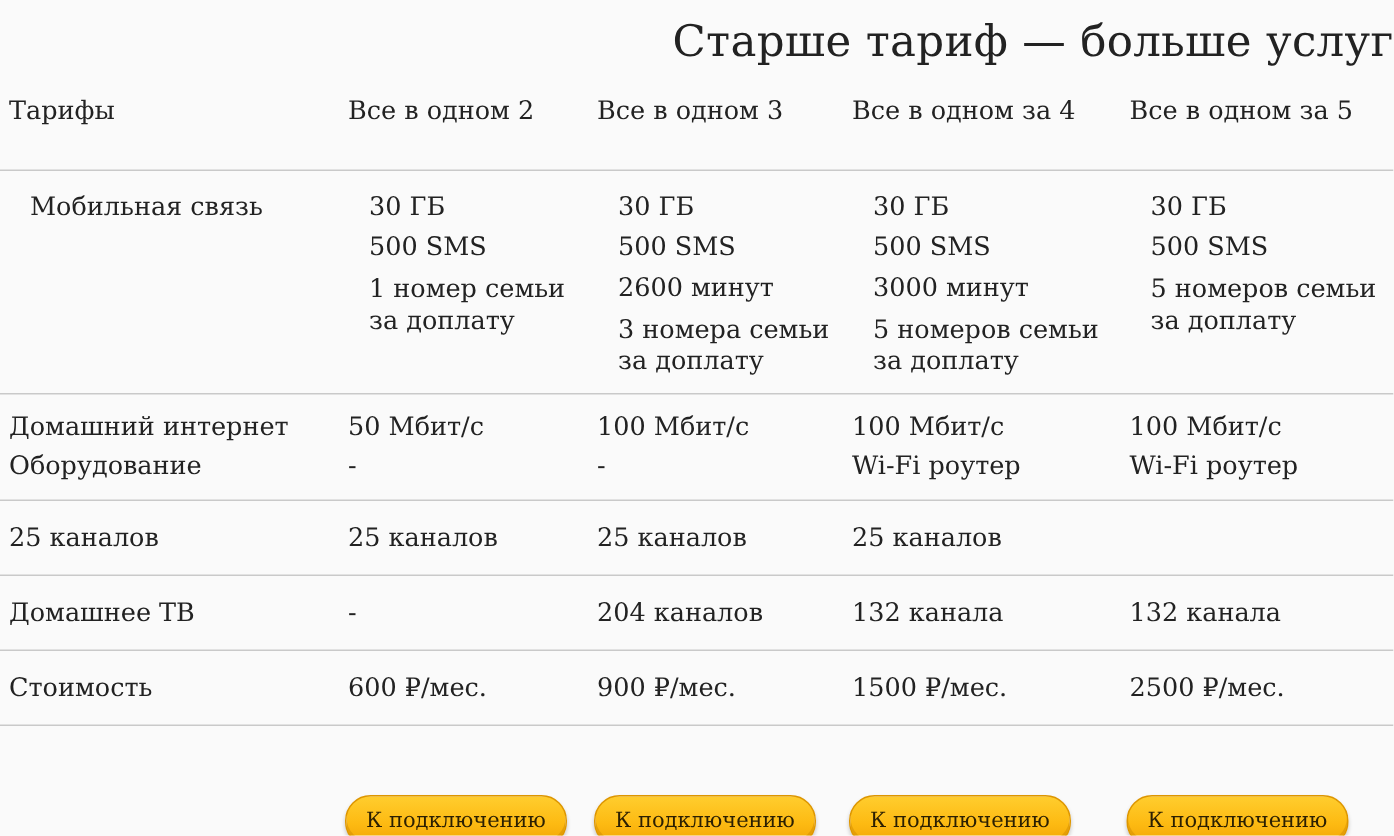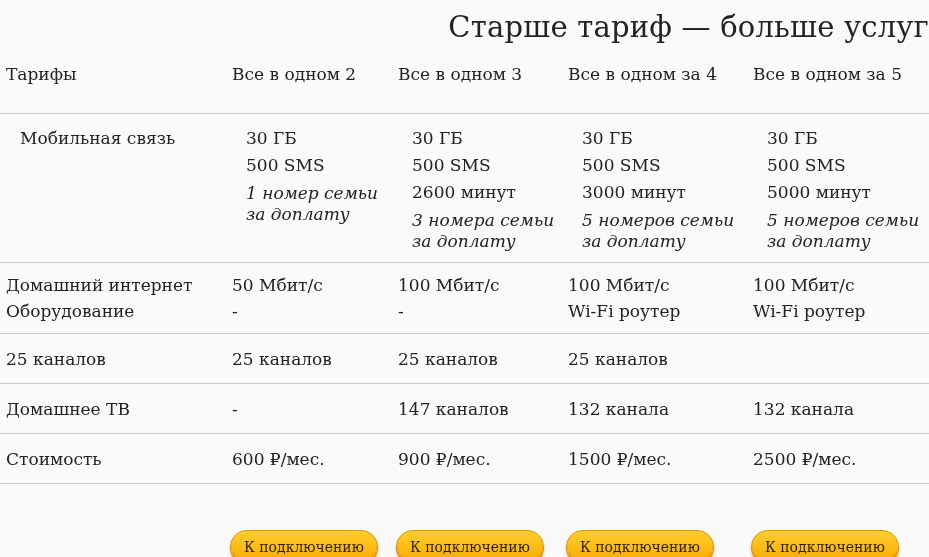--- a/index.html
+++ b/index.html
@@ -40,21 +40,21 @@
     padding-bottom:28px;
     border-bottom:1px solid var(--line);
   }
   .row{border-bottom:1px solid var(--line);}
   .row-mobile{padding-top:11px;padding-bottom:10px;padding-left:20px;}
   .row-internet{padding-top:9px;padding-bottom:9px;}
   .row-single{padding-top:14px;padding-bottom:13px;}
   .cell{line-height:22px;}
   .cell-line{line-height:27px;}
   .two-line .cell-line{line-height:26px;}
-  .family{margin-top:4px;line-height:21px;font-style:italic;}
+  .family{margin-top:4px;line-height:21px;}
   .buttons-row{margin-top:46px;}
   .connect-btn{
     display:inline-block;
     margin-left:-2px;
     font-family:"DejaVu Serif","Liberation Serif",serif;
     font-size:14px;
     color:var(--btn-text);
     background:linear-gradient(180deg,var(--btn-top) 0%,var(--btn-mid) 55%,var(--btn-bottom) 100%);
     border:1px solid var(--btn-edge);
     border-radius:17px;
@@ -106,21 +106,20 @@
       <div class="cell-line">3000 минут</div>
       <div class="family">
         <div>5 номеров семьи</div>
         <div>за доплату</div>
       </div>
     </div>
 
     <div class="cell">
       <div class="cell-line">30 ГБ</div>
       <div class="cell-line">500 SMS</div>
-      <div class="cell-line">5000 минут</div>
       <div class="family">
         <div>5 номеров семьи</div>
         <div>за доплату</div>
       </div>
     </div>
   </div>
 
   <div class="grid row row-internet two-line">
     <div class="cell">
       <div class="cell-line">Домашний интернет</div>
@@ -147,21 +146,21 @@
   <div class="grid row row-single">
     <div class="cell">25 каналов</div>
     <div class="cell">25 каналов</div>
     <div class="cell">25 каналов</div>
     <div class="cell">25 каналов</div>
   </div>
 
   <div class="grid row row-single">
     <div class="cell">Домашнее ТВ</div>
     <div class="cell">-</div>
-    <div class="cell">147 каналов</div>
+    <div class="cell">204 каналов</div>
     <div class="cell">132 канала</div>
     <div class="cell">132 канала</div>
   </div>
 
   <div class="grid row row-single">
     <div class="cell">Стоимость</div>
     <div class="cell">600 ₽/мес.</div>
     <div class="cell">900 ₽/мес.</div>
     <div class="cell">1500 ₽/мес.</div>
     <div class="cell">2500 ₽/мес.</div>

